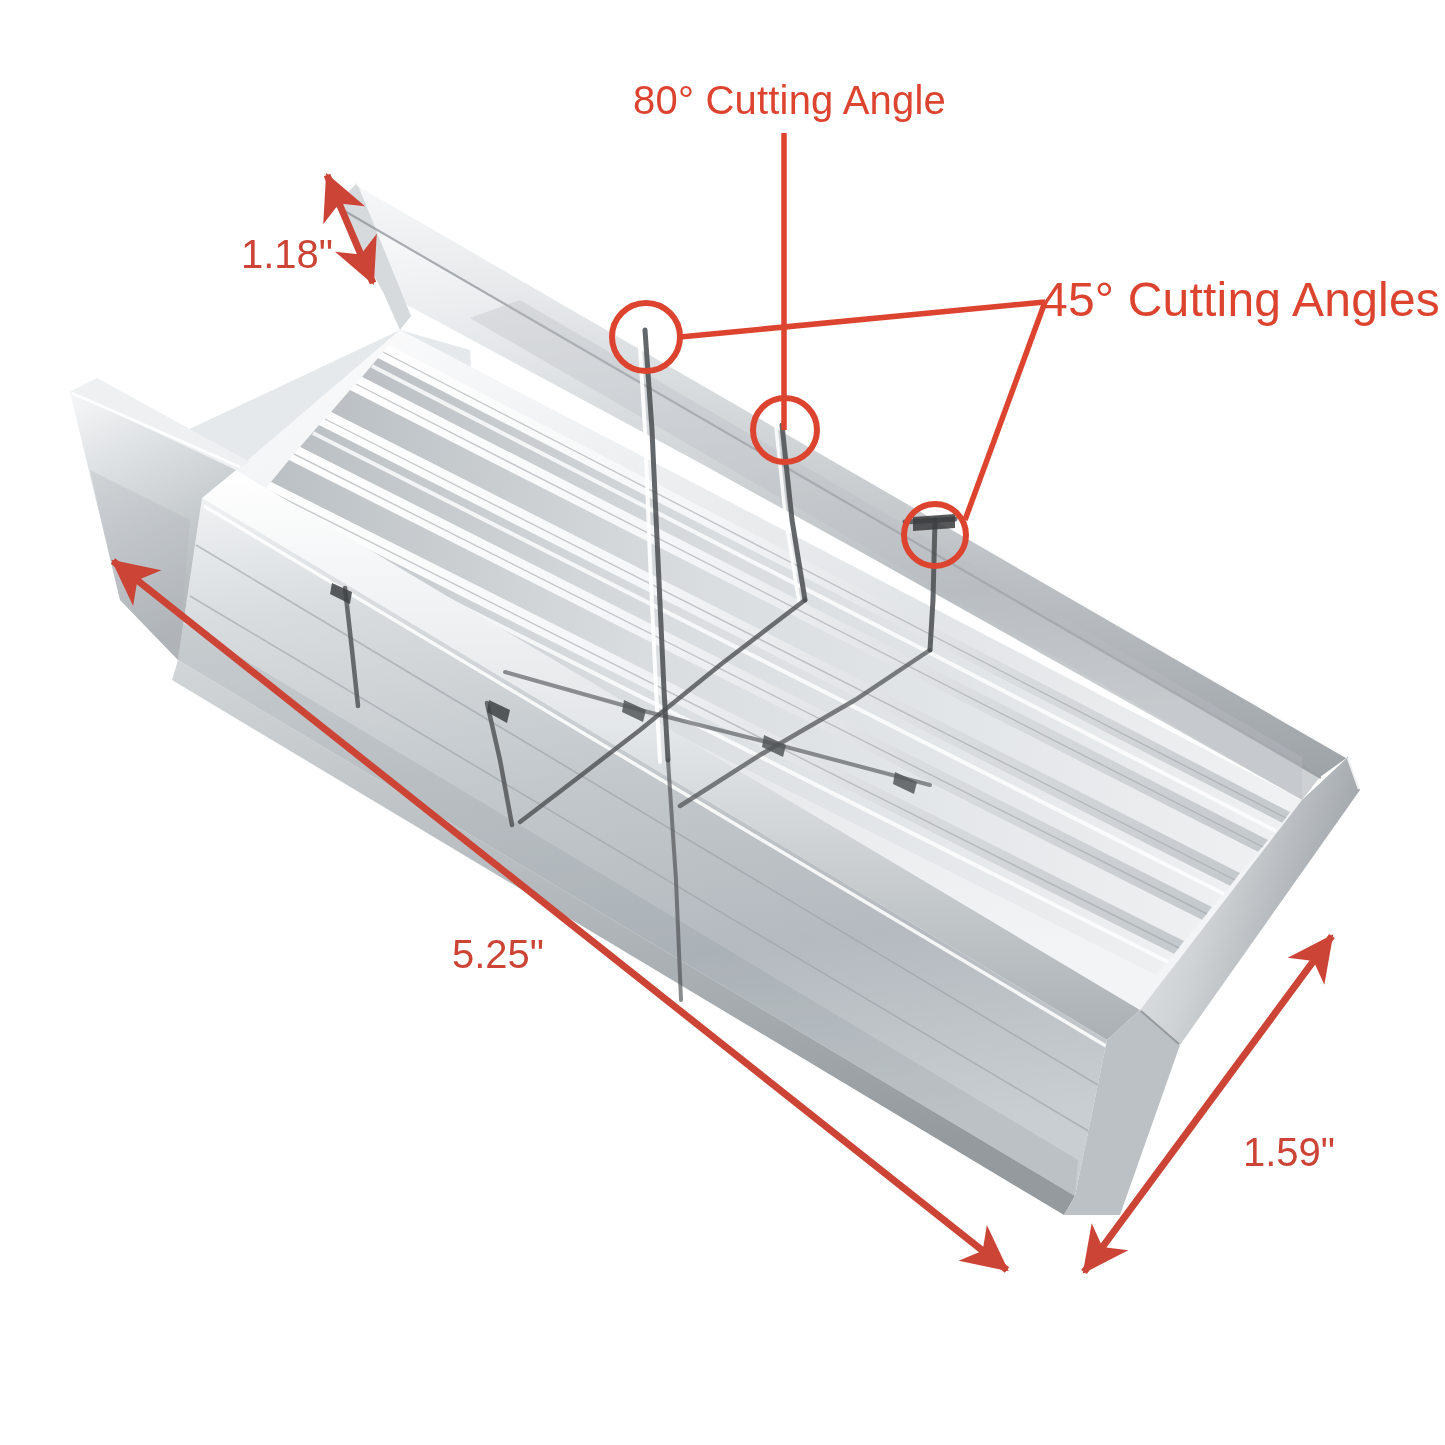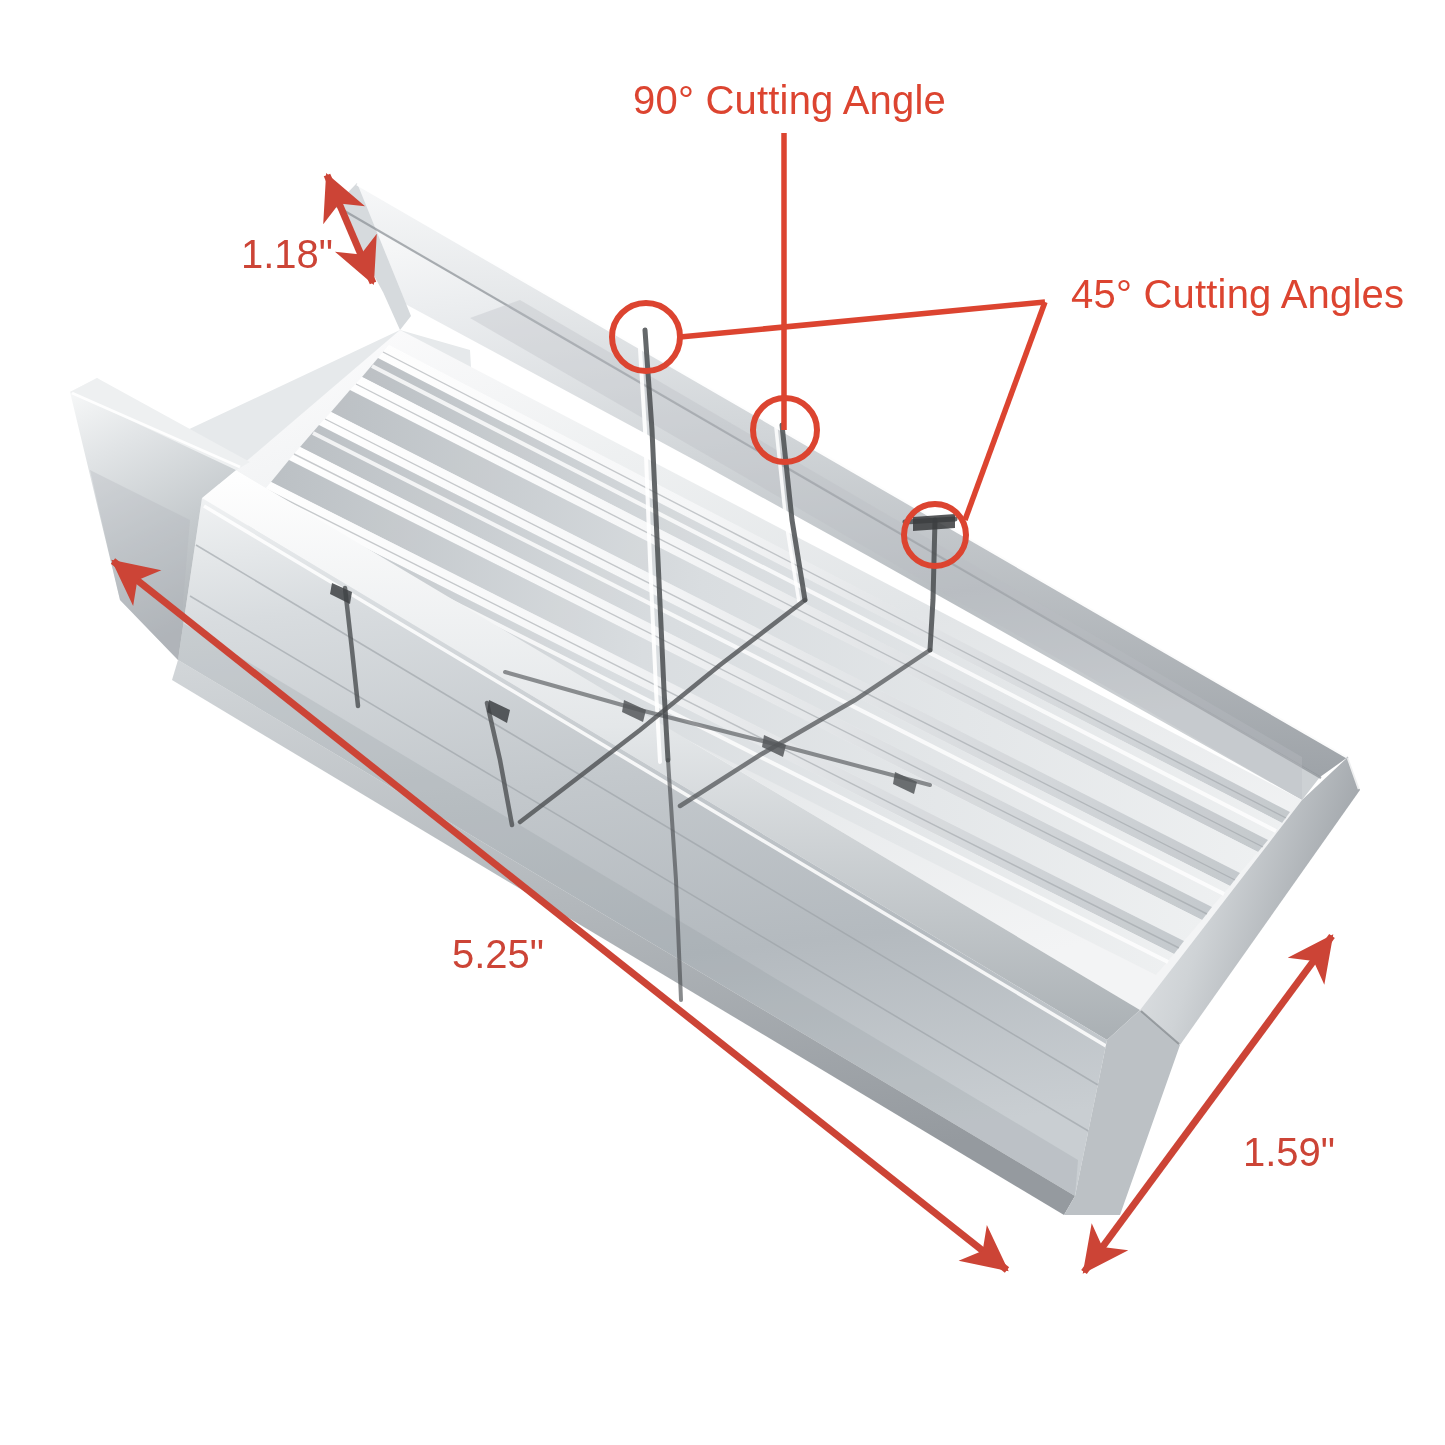--- a/index.html
+++ b/index.html
@@ -26,22 +26,22 @@
     color:#DC4430;
     font-weight:400;
     white-space:nowrap;
     letter-spacing:0.2px;
   }
   .lbl-90{
     left:633px; top:78px;
     font-size:40px;
   }
   .lbl-45{
-    left:1071px; top:272px;
-    font-size:40px;
+    left:1041px; top:272px;
+    font-size:48px;
   }
   .dim-label{
     position:absolute;
     color:#CC4436;
     font-size:40px;
     white-space:nowrap;
   }
   .lbl-118{ left:241px; top:232px; }
   .lbl-525{ left:452px; top:932px; }
   .lbl-159{ left:1243px; top:1130px; }
@@ -270,21 +270,21 @@
 
     <g>
       <path d="M 1007 1270 L 113 561" stroke="#CC4436" stroke-width="7" fill="none" marker-start="url(#arrowHead)" marker-end="url(#arrowHead)"></path>
     </g>
 
     <g>
       <path d="M 1084 1272 L 1332 936" stroke="#CC4436" stroke-width="7" fill="none" marker-start="url(#arrowHead)" marker-end="url(#arrowHead)"></path>
     </g>
   </svg>
 
-  <div class="anno-label lbl-90">90° Cutting Angle</div>
+  <div class="anno-label lbl-90">80° Cutting Angle</div>
 
   <div class="anno-label lbl-45">45° Cutting Angles</div>
 
   <div class="dim-label lbl-118">1.18"</div>
 
   <div class="dim-label lbl-525">5.25"</div>
 
   <div class="dim-label lbl-159">1.59"</div>
 
 </div>

